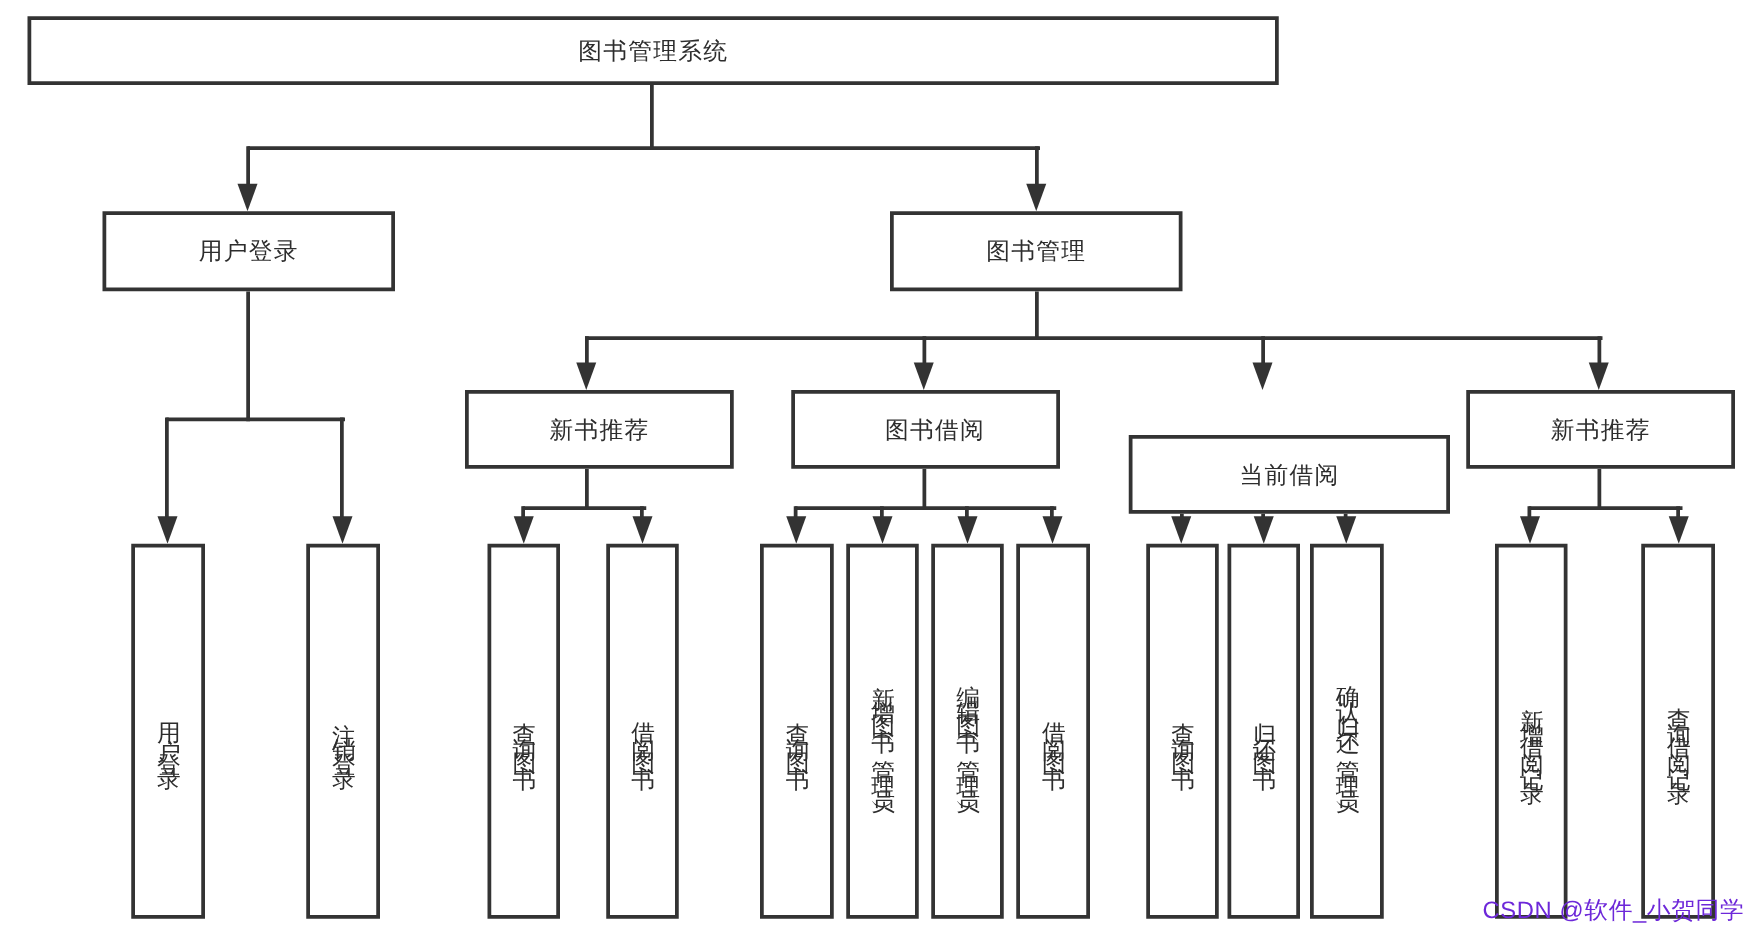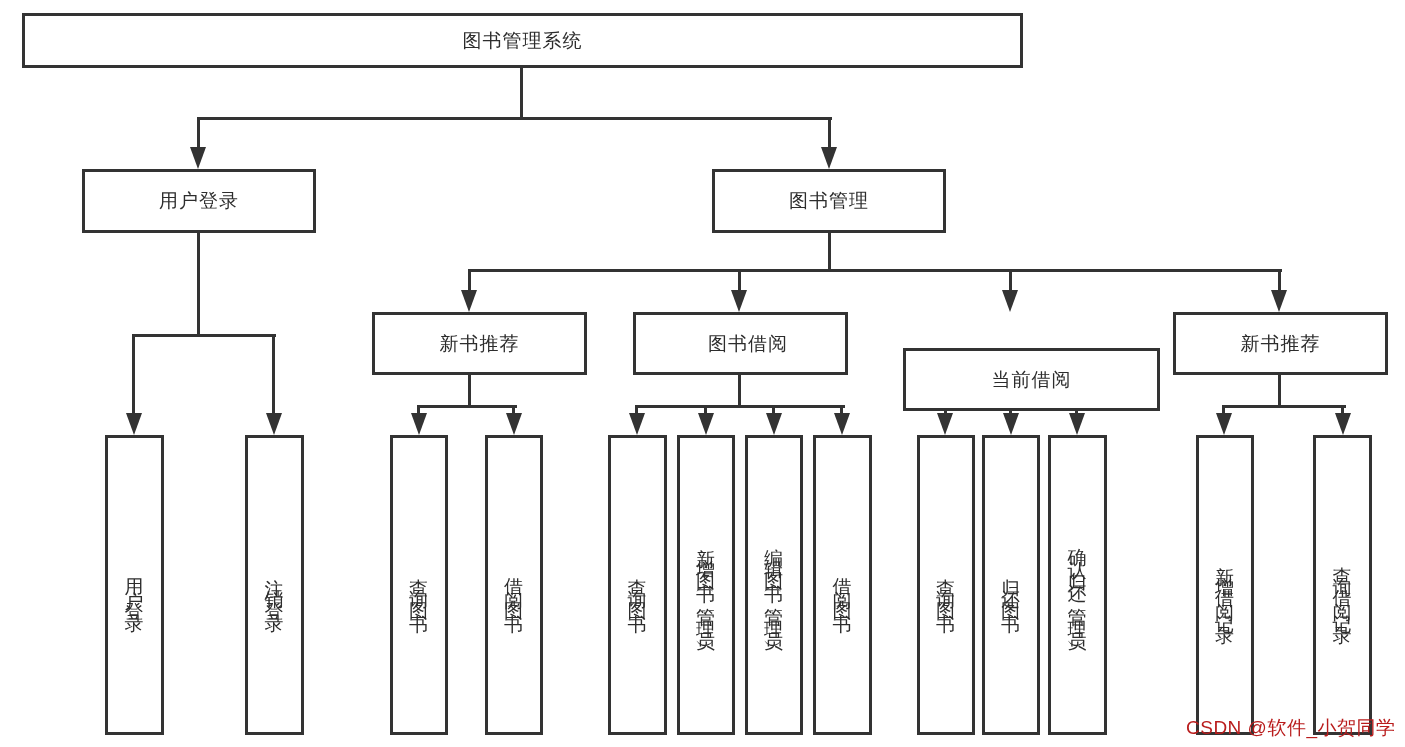--- a/index.html
+++ b/index.html
@@ -40,21 +40,21 @@
     width:0;height:0;
     border-left:8px solid transparent;
     border-right:8px solid transparent;
     border-top:22px solid #333333;
     z-index:1;
   }
   .watermark{
     position:absolute;
     left:1186px;top:715px;
     font-size:19px;
-    color:#b91c1c;
+    color:#6d28d9;
     letter-spacing:0.5px;
     z-index:5;
     white-space:nowrap;
   }
 </style>
 </head>
 <body>
 
 <div class="canvas">
 

